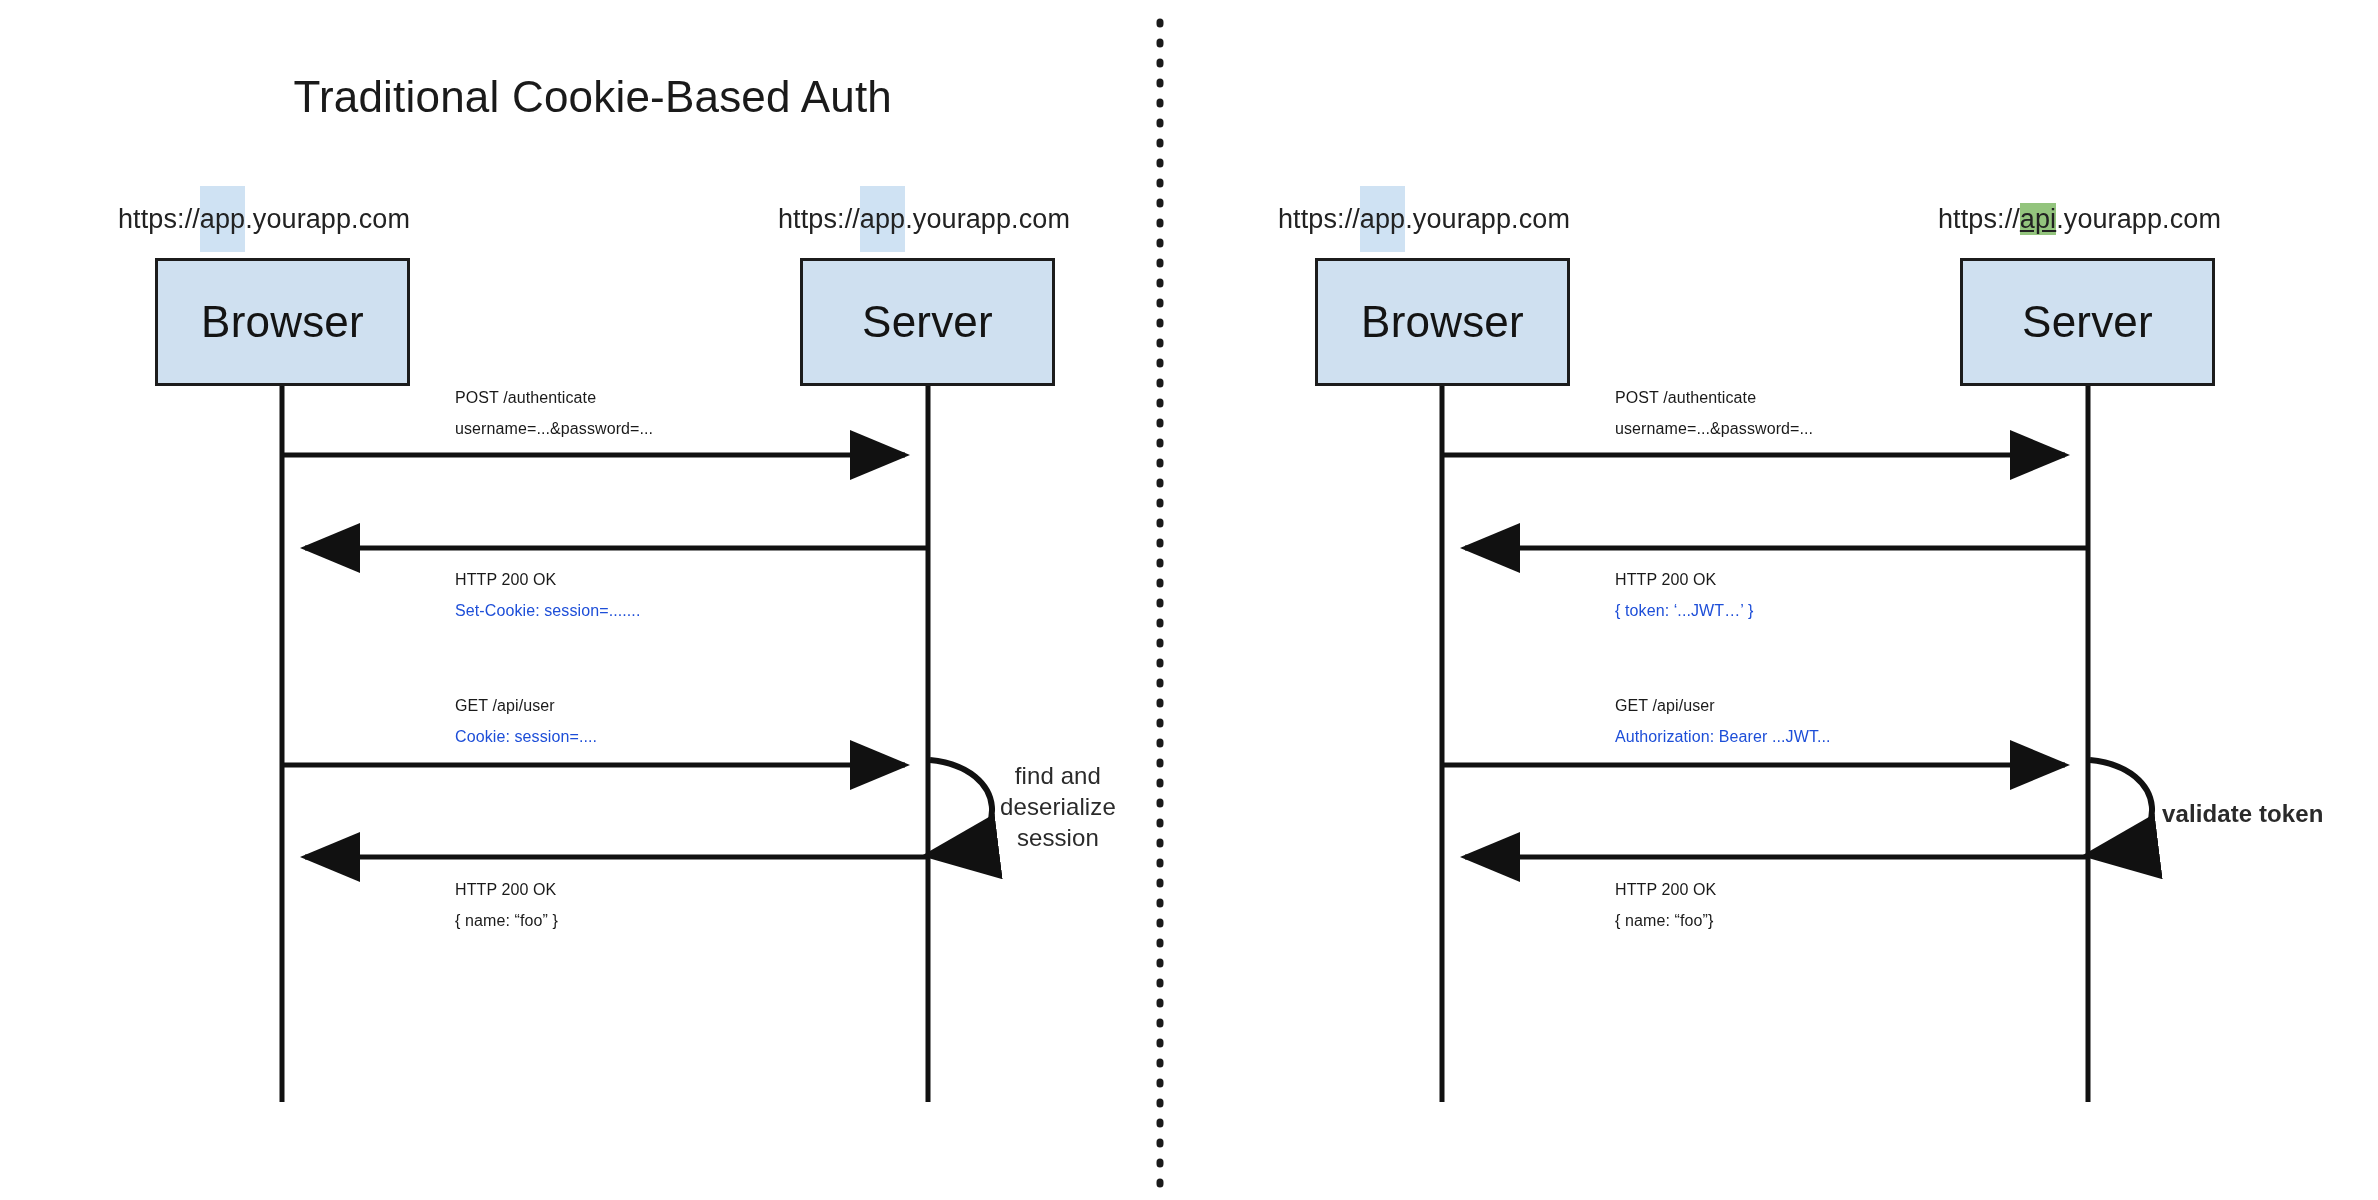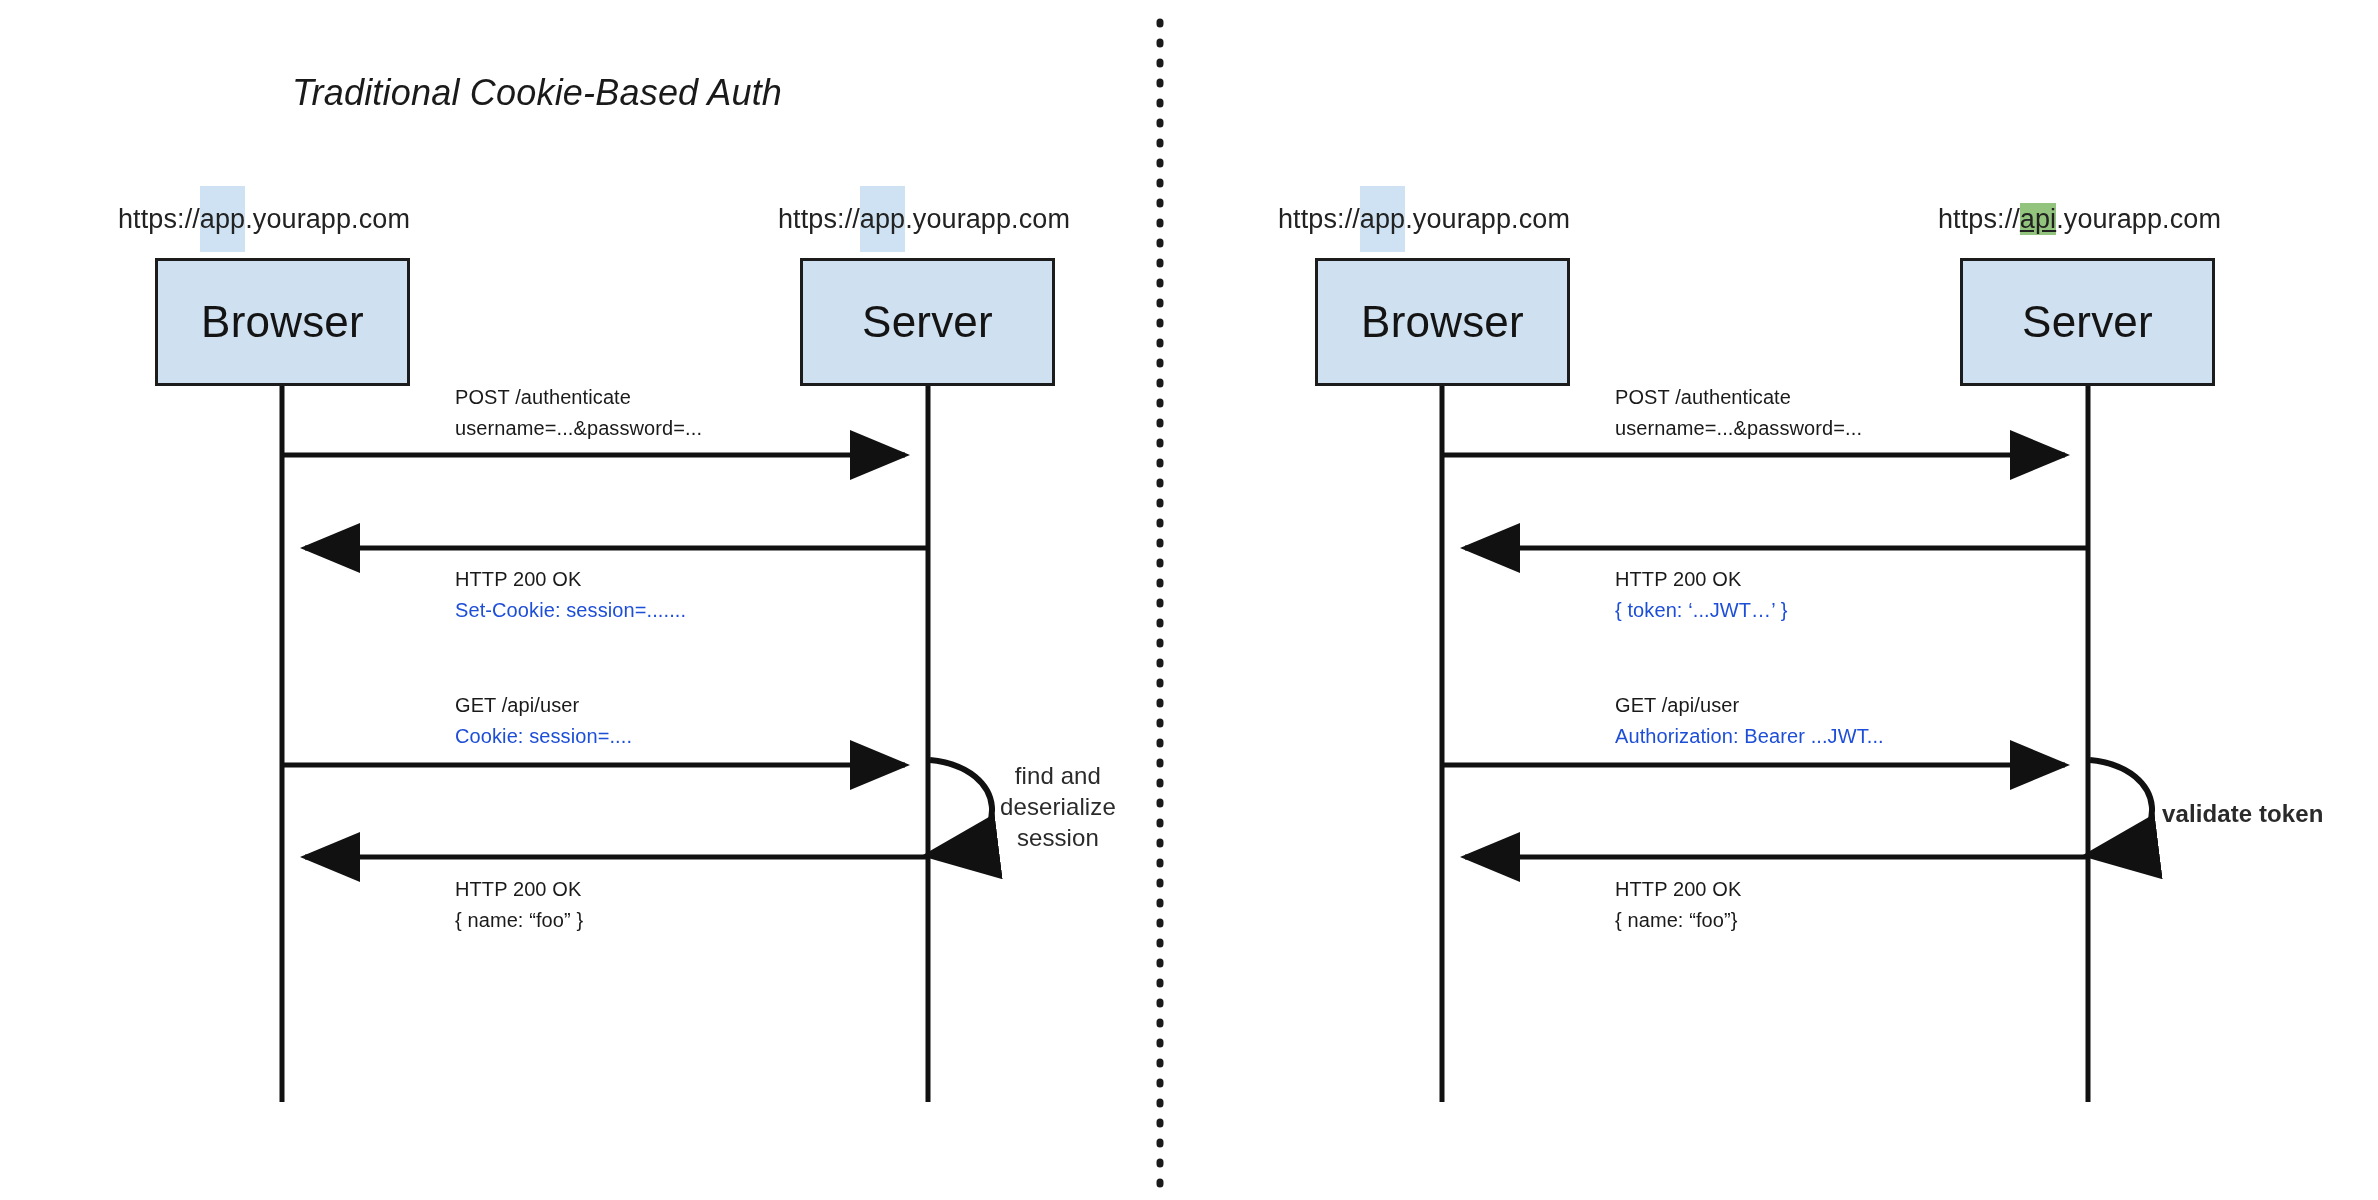--- a/index.html
+++ b/index.html
@@ -22,27 +22,26 @@
   }
   #stage svg {
     position: absolute;
     top: 0;
     left: 0;
     width: 2378px;
     height: 1200px;
   }
   .panel-title {
     position: absolute;
-    font-size: 36px;
+    font-size: 44px;
     font-weight: 400;
     color: #1a1a1a;
-    text-align: left;
+    text-align: right;
     white-space: nowrap;
     letter-spacing: 0.2px;
-    font-style: italic;
   }
   .url-label {
     position: absolute;
     font-size: 27px;
     color: #222222;
     white-space: nowrap;
     letter-spacing: 0.1px;
   }
   .url-label .hl-blue {
     background: #cfe2f3;
@@ -62,21 +61,21 @@
     align-items: center;
     justify-content: center;
   }
   .actor-label {
     font-size: 44px;
     color: #141414;
     letter-spacing: 0.2px;
   }
   .msg-label {
     position: absolute;
-    font-size: 20px;
+    font-size: 16px;
     line-height: 31px;
     white-space: nowrap;
     letter-spacing: 0.1px;
   }
   .msg-line1 { color: #1a1a1a; display: block; }
   .msg-line2-green { color: #1d4ed8; display: block; }
   .msg-line2-dark { color: #1a1a1a; display: block; }
   .note-label {
     position: absolute;
     font-size: 24px;

